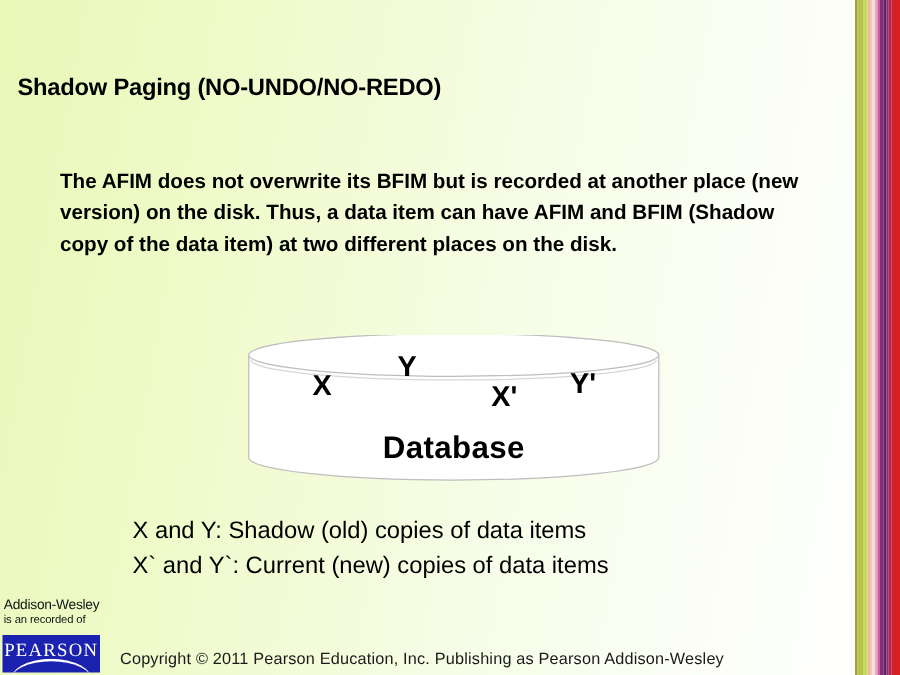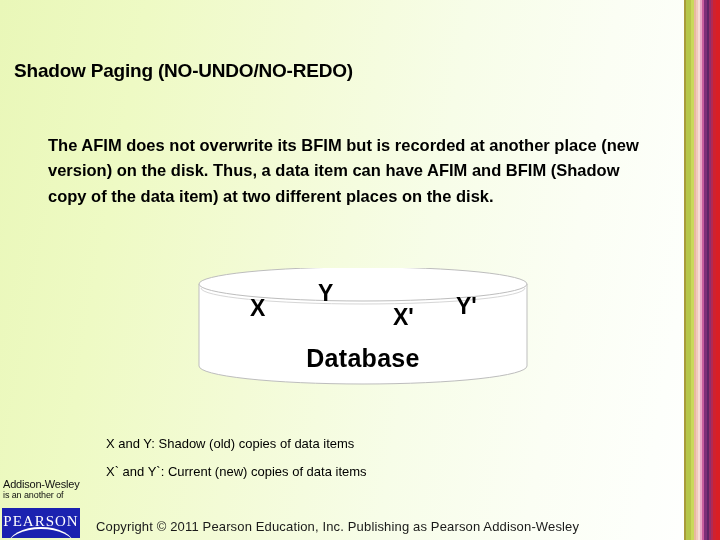--- a/index.html
+++ b/index.html
@@ -87,23 +87,23 @@
     width: 330px;
     text-align: center;
     font-size: 25px;
     letter-spacing: 0.3px;
   }
 
   
   #legend {
     position: absolute;
     left: 106px;
-    top: 430px;
+    top: 411px;
     width: 520px;
-    font-size: 13px;
+    font-size: 19px;
     line-height: 28px;
     color: #000000;
   }
   #legend div { white-space: nowrap; }
 
   
   #aw-imprint {
     position: absolute;
     left: 3px;
     top: 479px;
@@ -204,21 +204,21 @@
     <span class="cyl-label" id="label-db">Database</span>
   </div>
 
   <div id="legend">
     <div>X and Y:  Shadow (old) copies of data items</div>
     <div>X` and Y`: Current (new) copies of data items</div>
   </div>
 
   <div id="aw-imprint">
     <div id="aw-name">Addison-Wesley</div>
-    <div id="aw-sub">is an another of</div>
+    <div id="aw-sub">is an recorded of</div>
   </div>
 
   <div id="pearson-logo">
     <div id="pearson-word">PEARSON</div>
     <div id="pearson-arc"></div>
   </div>
 
   <div id="copyright">Copyright © 2011 Pearson Education, Inc. Publishing as Pearson Addison-Wesley</div>
 
 </div>

